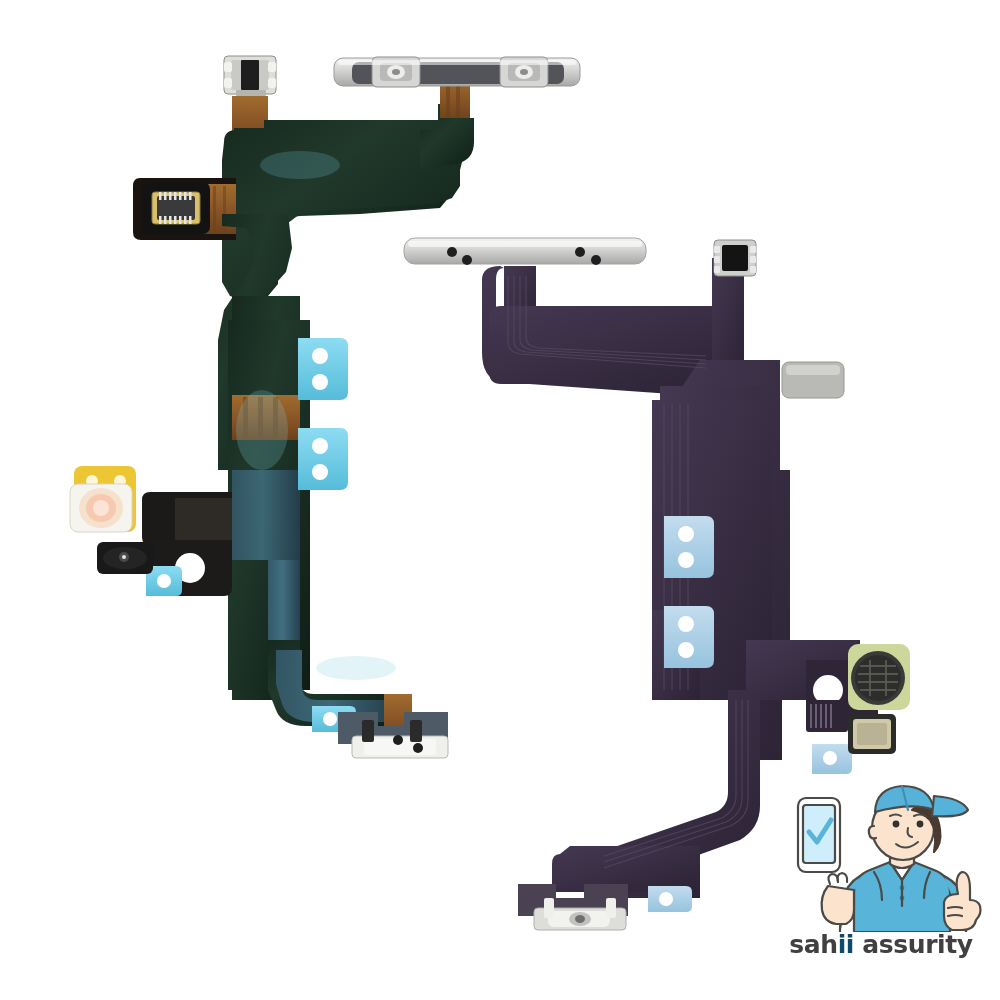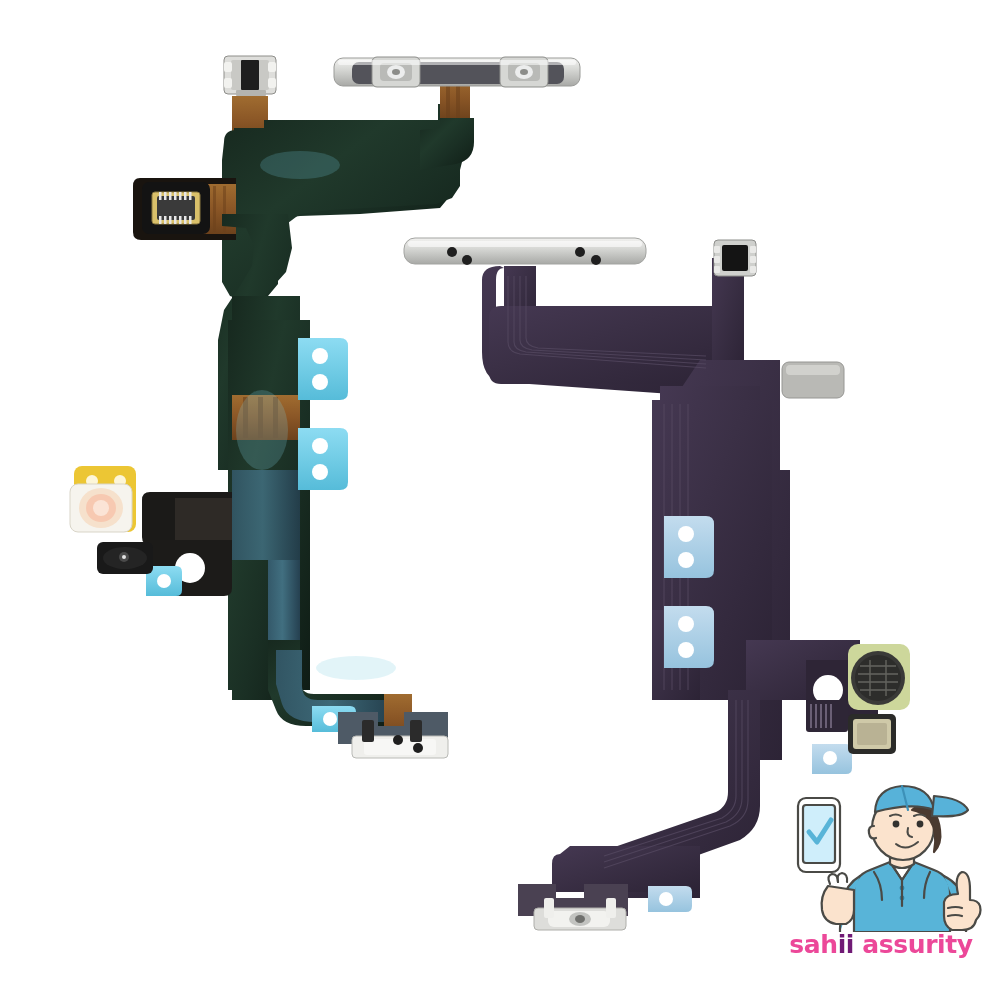--- a/index.html
+++ b/index.html
@@ -27,22 +27,22 @@
     position:absolute;
     left:0;top:160px;width:238px;
     text-align:center;
     font-family:"DejaVu Sans", sans-serif;
     font-size:25px;
     font-weight:bold;
     letter-spacing:-0.4px;
     line-height:1;
     white-space:nowrap;
   }
-  #wm-text .dark{color:#ec4899;}
-  #wm-text .accent{color:#701a75;}
+  #wm-text .dark{color:#404040;}
+  #wm-text .accent{color:#0c4a6e;}
 </style>
 </head>
 <body>
 
 <div id="stage">
 
   <svg class="art" viewBox="0 0 1000 1000">
     <defs>
       <linearGradient id="gGreenBody" x1="0" y1="0" x2="1" y2="1">
         <stop offset="0%" stop-color="#17291f"></stop>

